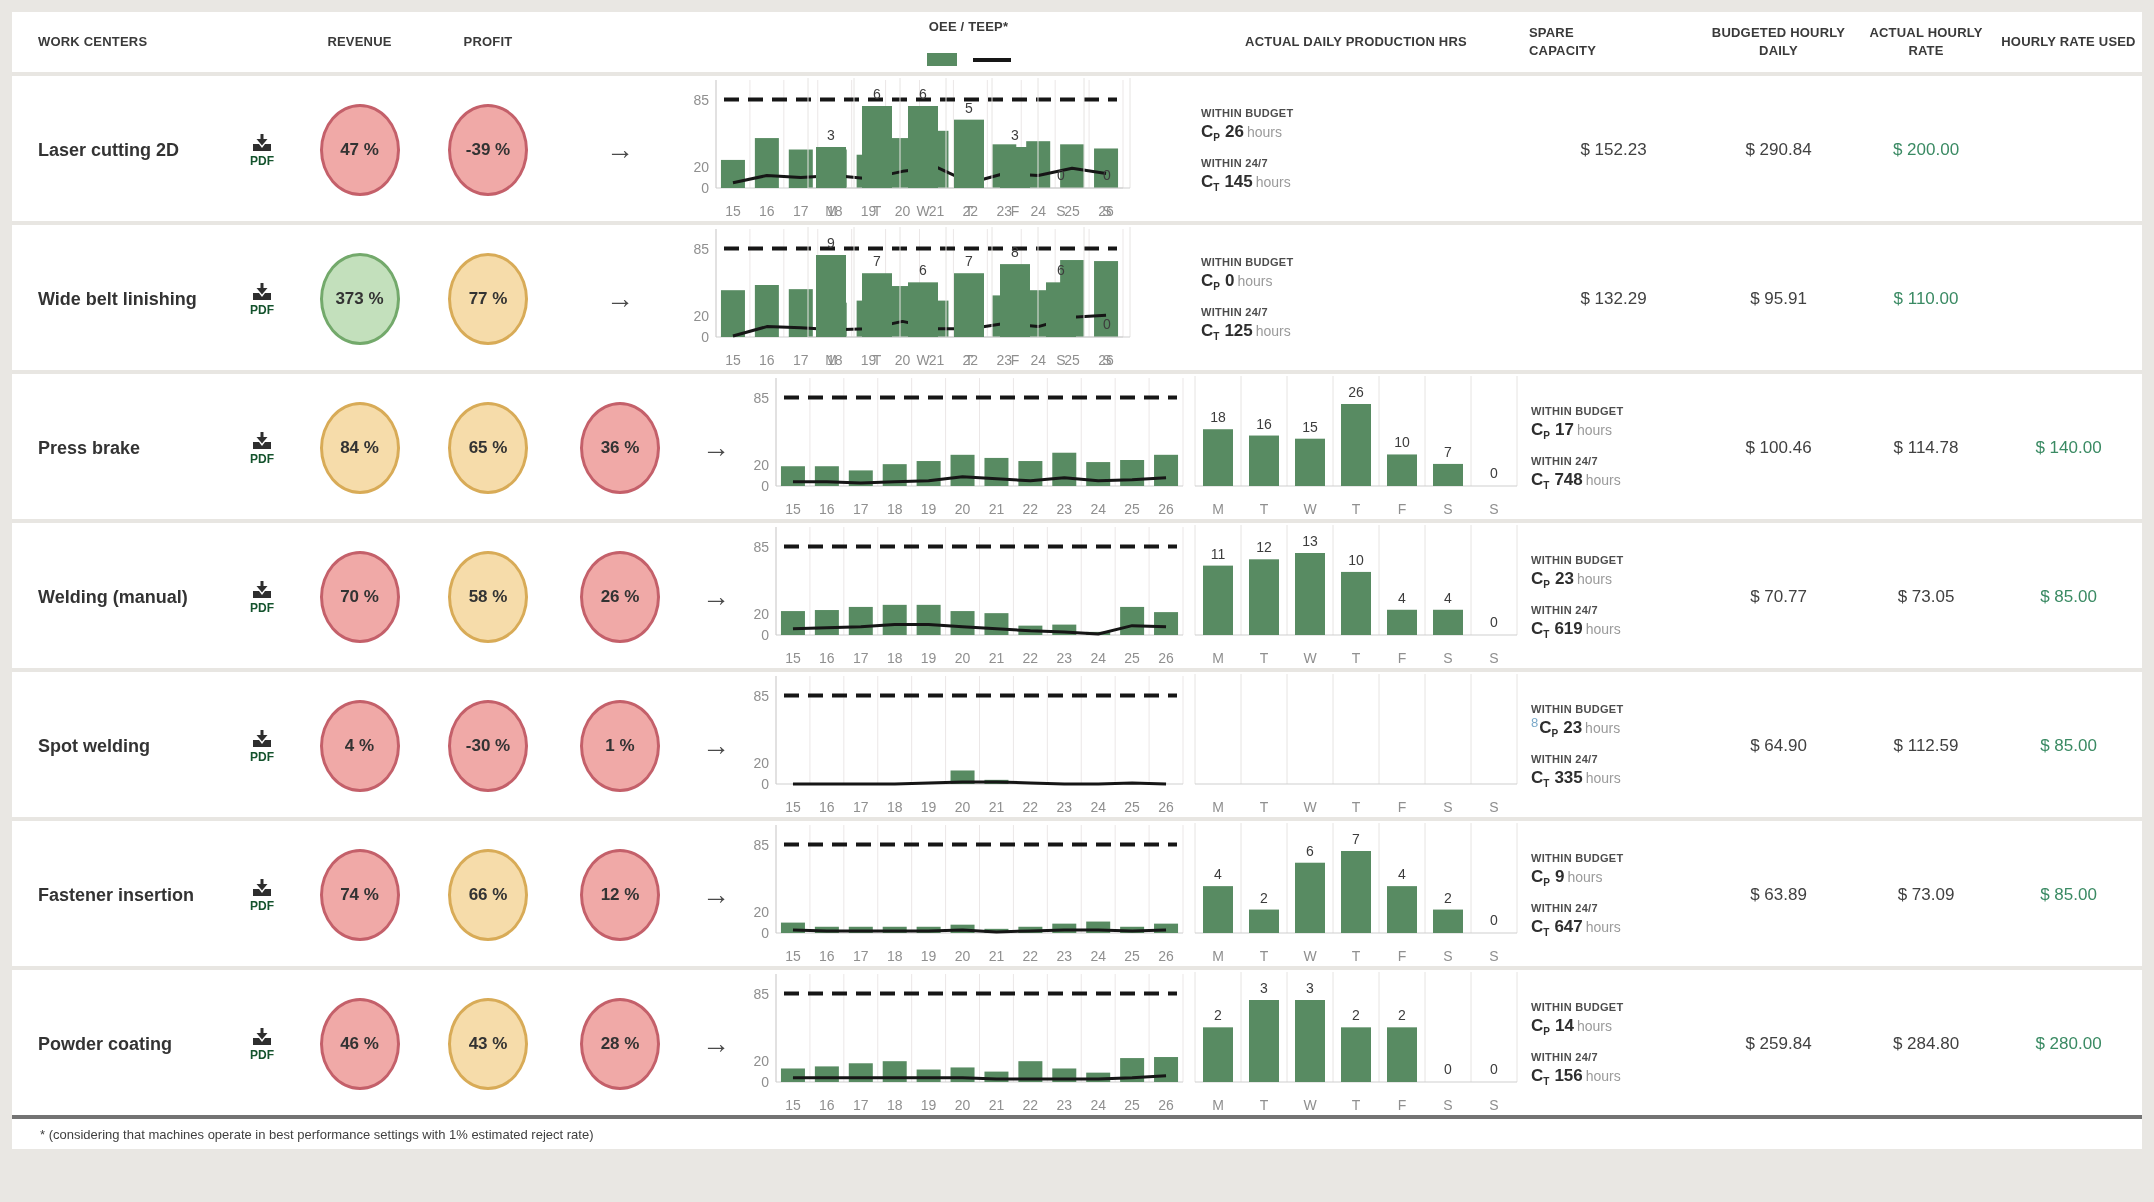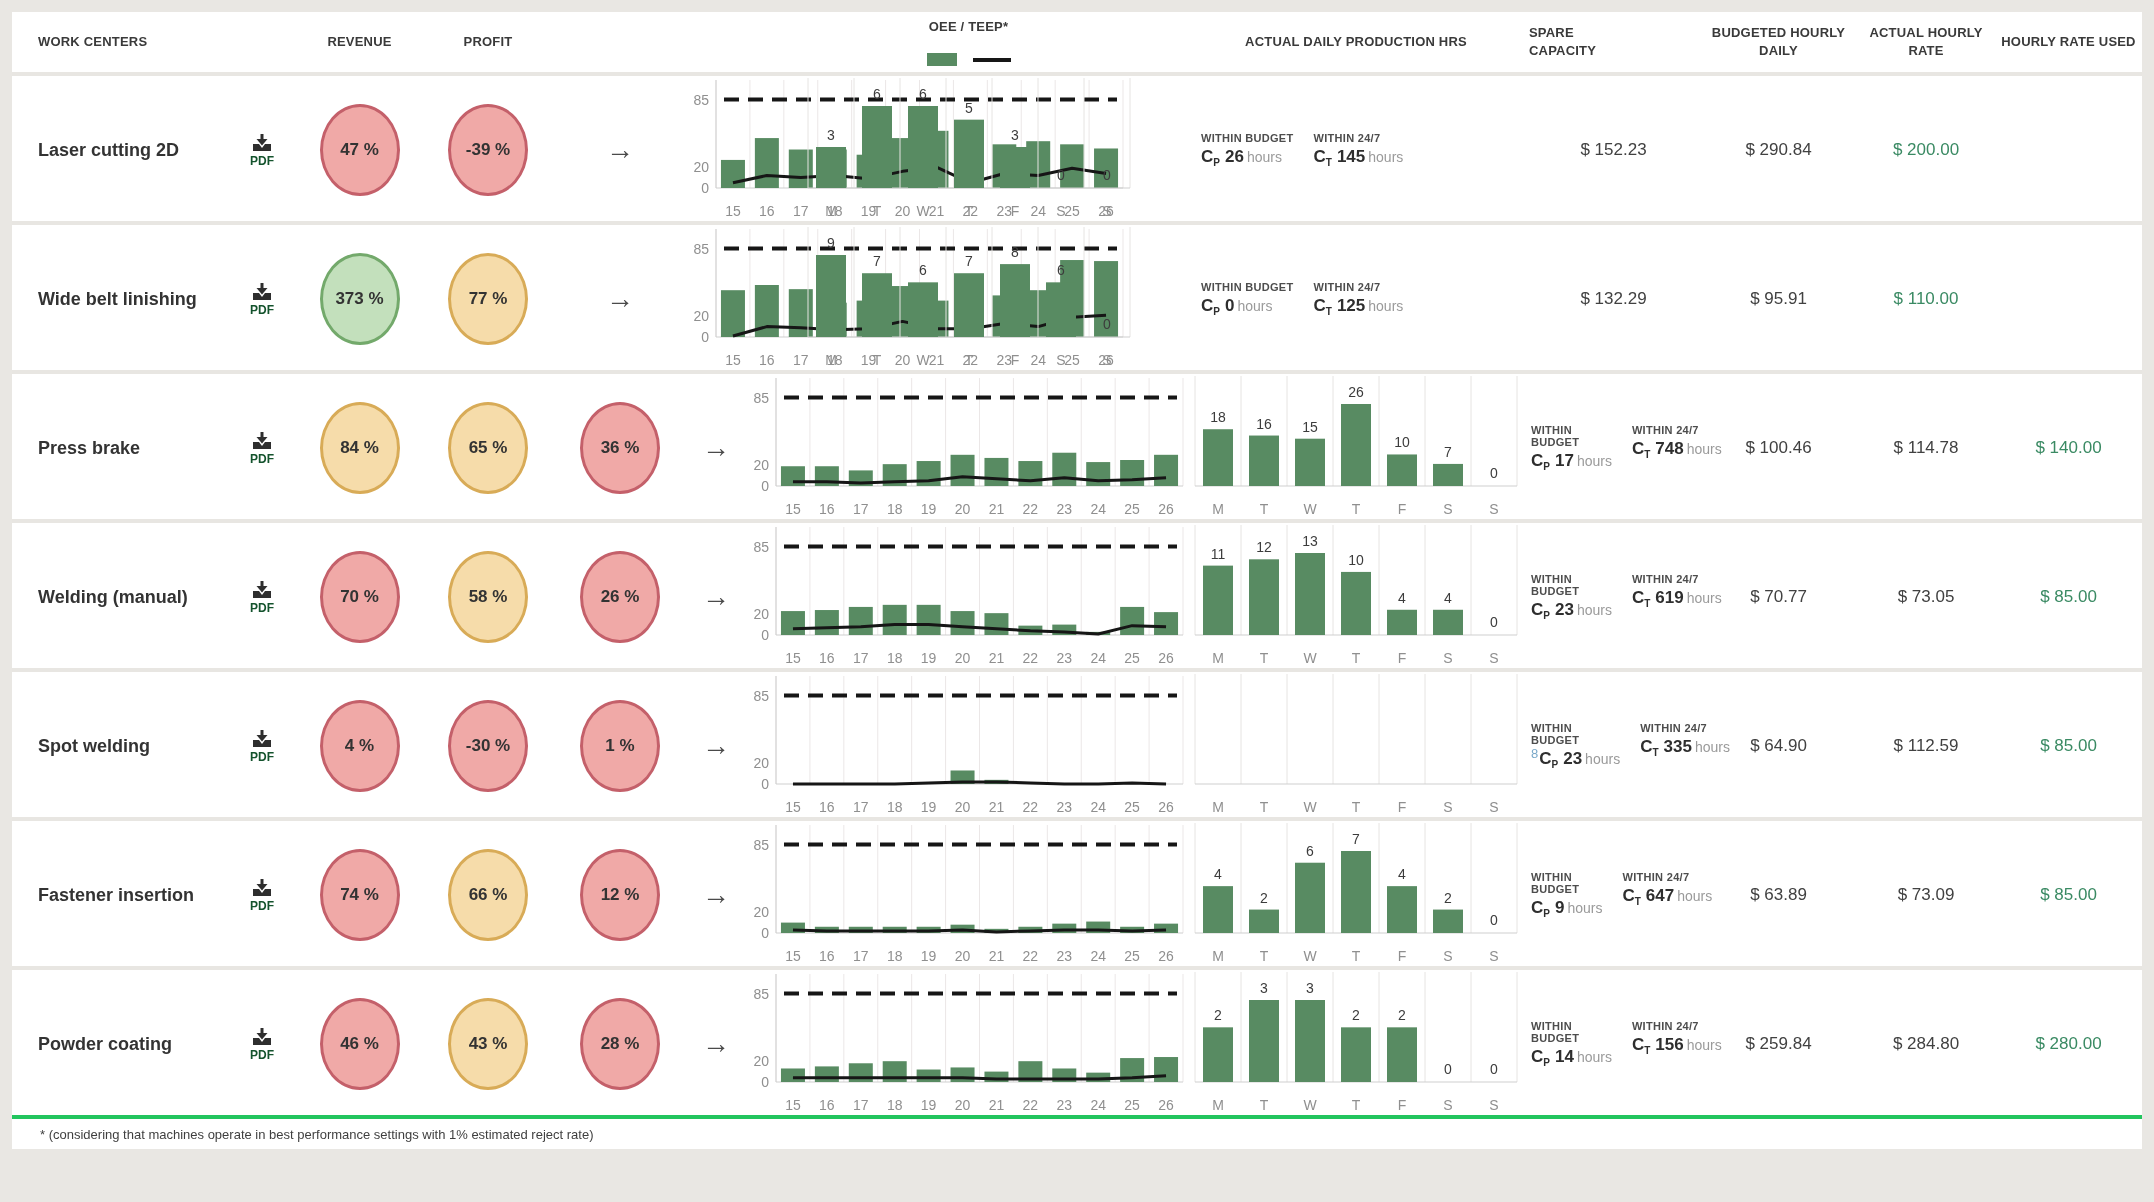--- a/index.html
+++ b/index.html
@@ -28,31 +28,31 @@
   .cell-badge { display:flex; justify-content:center; }
   .badge {
     width:80px; height:92px; border-radius:50%;
     border:3px solid; display:flex; align-items:center; justify-content:center;
     font-size:17px; font-weight:bold; color:#333;
   }
   .cell-arrow { text-align:center; font-size:28px; color:#4a4a4a; }
   .cell-chart svg { display:block; margin:0 auto; }
   .ax { fill:#8f8f8f; font-size:14px; font-family:"Liberation Sans",sans-serif; }
   .pl { fill:#3c3c3c; font-size:14px; font-family:"Liberation Sans",sans-serif; }
-  .cell-spare { padding-left:10px; display:flex; flex-direction:row; gap:20px; }
+  .cell-spare { padding-left:10px; display:flex; flex-direction:column; gap:14px; }
   .spare-label { font-size:11px; font-weight:bold; color:#4d4d4d; letter-spacing:.3px; margin-bottom:3px; }
   .spare-line { font-size:16px; color:#333; }
   .cap-letter { font-weight:bold; font-size:17px; color:#2e2e2e; }
   .cap-letter sub { font-size:10px; font-weight:bold; }
   .cap-value { font-weight:bold; font-size:17px; color:#2e2e2e; margin-left:5px; }
   .cap-unit { font-size:14px; color:#9a9a9a; margin-left:3px; }
   .cp-prefix { color:#7aa9c9; font-size:13px; position:relative; top:-6px; margin-right:1px; }
   .cell-rate { text-align:center; font-size:17px; color:#414141; }
   .cell-rate.used { color:#3a8a63; }
-  .footnote-bar { height:34px; border-top:4px solid #22c55e; background:#fff; display:flex; align-items:center; padding-left:28px; font-size:13px; color:#3f3f3f; }
+  .footnote-bar { height:34px; border-top:4px solid #737373; background:#fff; display:flex; align-items:center; padding-left:28px; font-size:13px; color:#3f3f3f; }
 </style>
 </head>
 <body>
 
 <div class="app">
   <div class="row hdr-row">
     <div class="hdr left">WORK CENTERS</div>
     <div class="hdr"></div>
     <div class="hdr center">REVENUE</div>
     <div class="hdr center">PROFIT</div>

